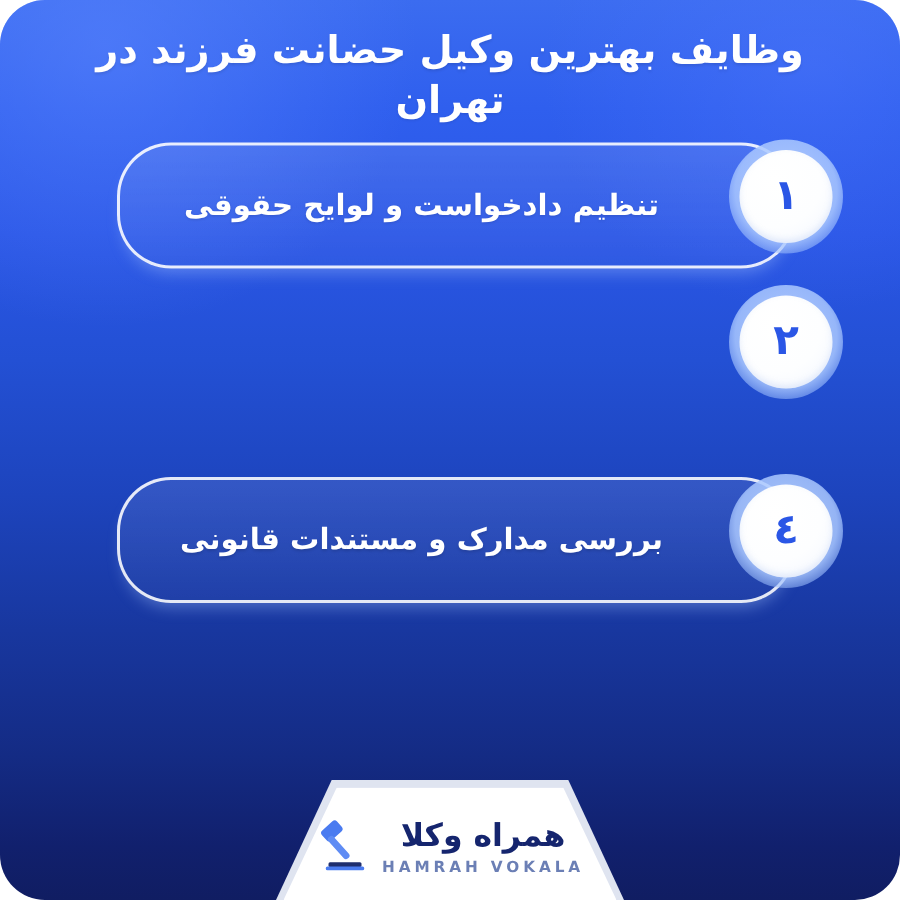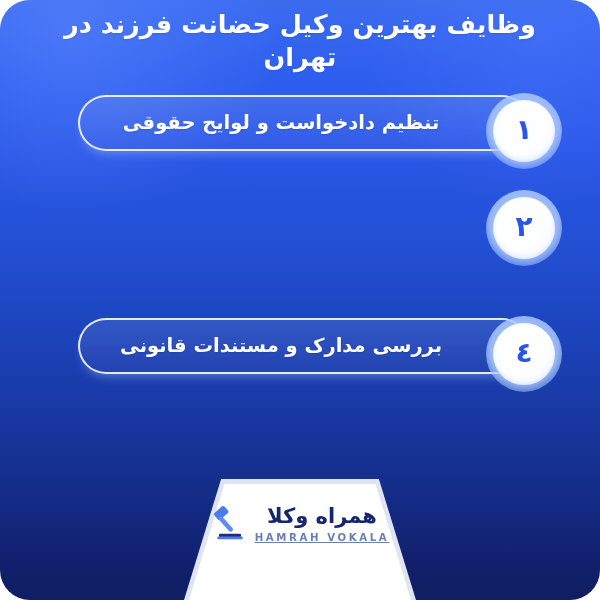--- a/index.html
+++ b/index.html
@@ -38,21 +38,21 @@
   #glow-tr {
     position:absolute; right:-120px; top:-120px;
     width:360px; height:330px;
     background:radial-gradient(ellipse at center, rgba(80,120,255,.40) 0%, rgba(80,120,255,0) 70%);
     pointer-events:none;
   }
 
   
   #title {
     position:absolute;
-    left:24px; right:24px; top:8px;
+    left:24px; right:24px; top:18px;
     text-align:center;
     direction:rtl;
     color:#ffffff;
     font-size:25.5px;
     font-weight:bold;
     line-height:1.28;
     letter-spacing:0px;
     text-shadow:0 1px 2px rgba(0,0,0,.10);
   }
 
@@ -63,21 +63,21 @@
   }
   .row {
     position:relative;
     height:78px;
     margin:0 0 19px 0;
   }
   .row:last-child { margin-bottom:0;margin-top:48px; }
 
   .pill {
     position:absolute;
-    left:78px; right:70px; top:0; height:56px;
+    left:78px; right:70px; top:0; height:84px;
     border-radius:36px;
     border:2px solid rgba(255,255,255,.88);
     background:linear-gradient(180deg, rgba(255,255,255,.10) 0%, rgba(255,255,255,.03) 100%);
     box-shadow:0 7px 10px -4px rgba(170,200,255,.38);
     direction:rtl;
     display:flex;
     align-items:center;
     justify-content:flex-start;
     padding:0 0 0 0;
   }
@@ -117,21 +117,21 @@
     line-height:1;
     direction:rtl;
     padding-bottom:2px;
   }
 
   
   #plaque {
     position:absolute;
     left:50%; bottom:0;
     transform:translateX(-50%);
-    width:232px; height:121px;
+    width:232px; height:80px;
   }
   #plaque-outer {
     position:absolute; inset:0;
     background:#dfe4f0;
     clip-path:polygon(16% 0%, 84% 0%, 100% 100%, 0% 100%);
     border-radius:22px 22px 0 0;
   }
   #plaque-inner {
     position:absolute; left:5px; right:5px; top:5px; bottom:0;
     background:#ffffff;
@@ -158,21 +158,20 @@
     line-height:1.05;
     white-space:nowrap;
   }
   #logo-en {
     color:#6b7fb5;
     font-size:10.2px;
     font-weight:bold;
     letter-spacing:2.6px;
     margin-top:4px;
     white-space:nowrap;
-    text-decoration:underline;
   }
   #gavel { width:36px; height:40px; flex:0 0 36px; }
 </style>
 </head>
 <body>
 
 <div id="poster">
 
   <div id="glow-tl"></div>
   <div id="glow-tr"></div>

